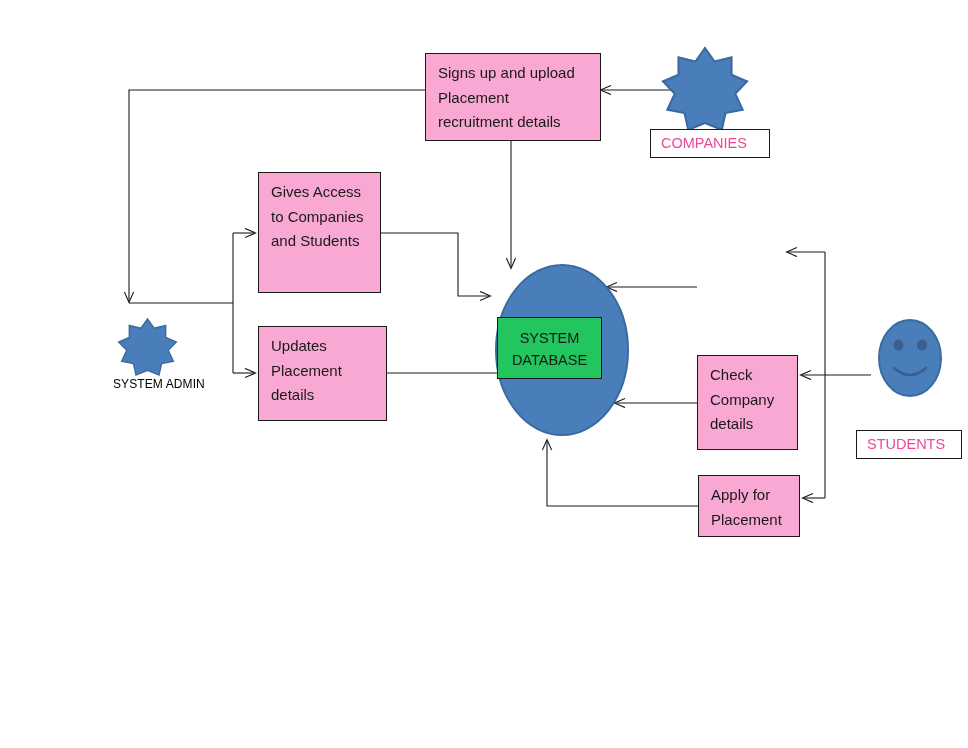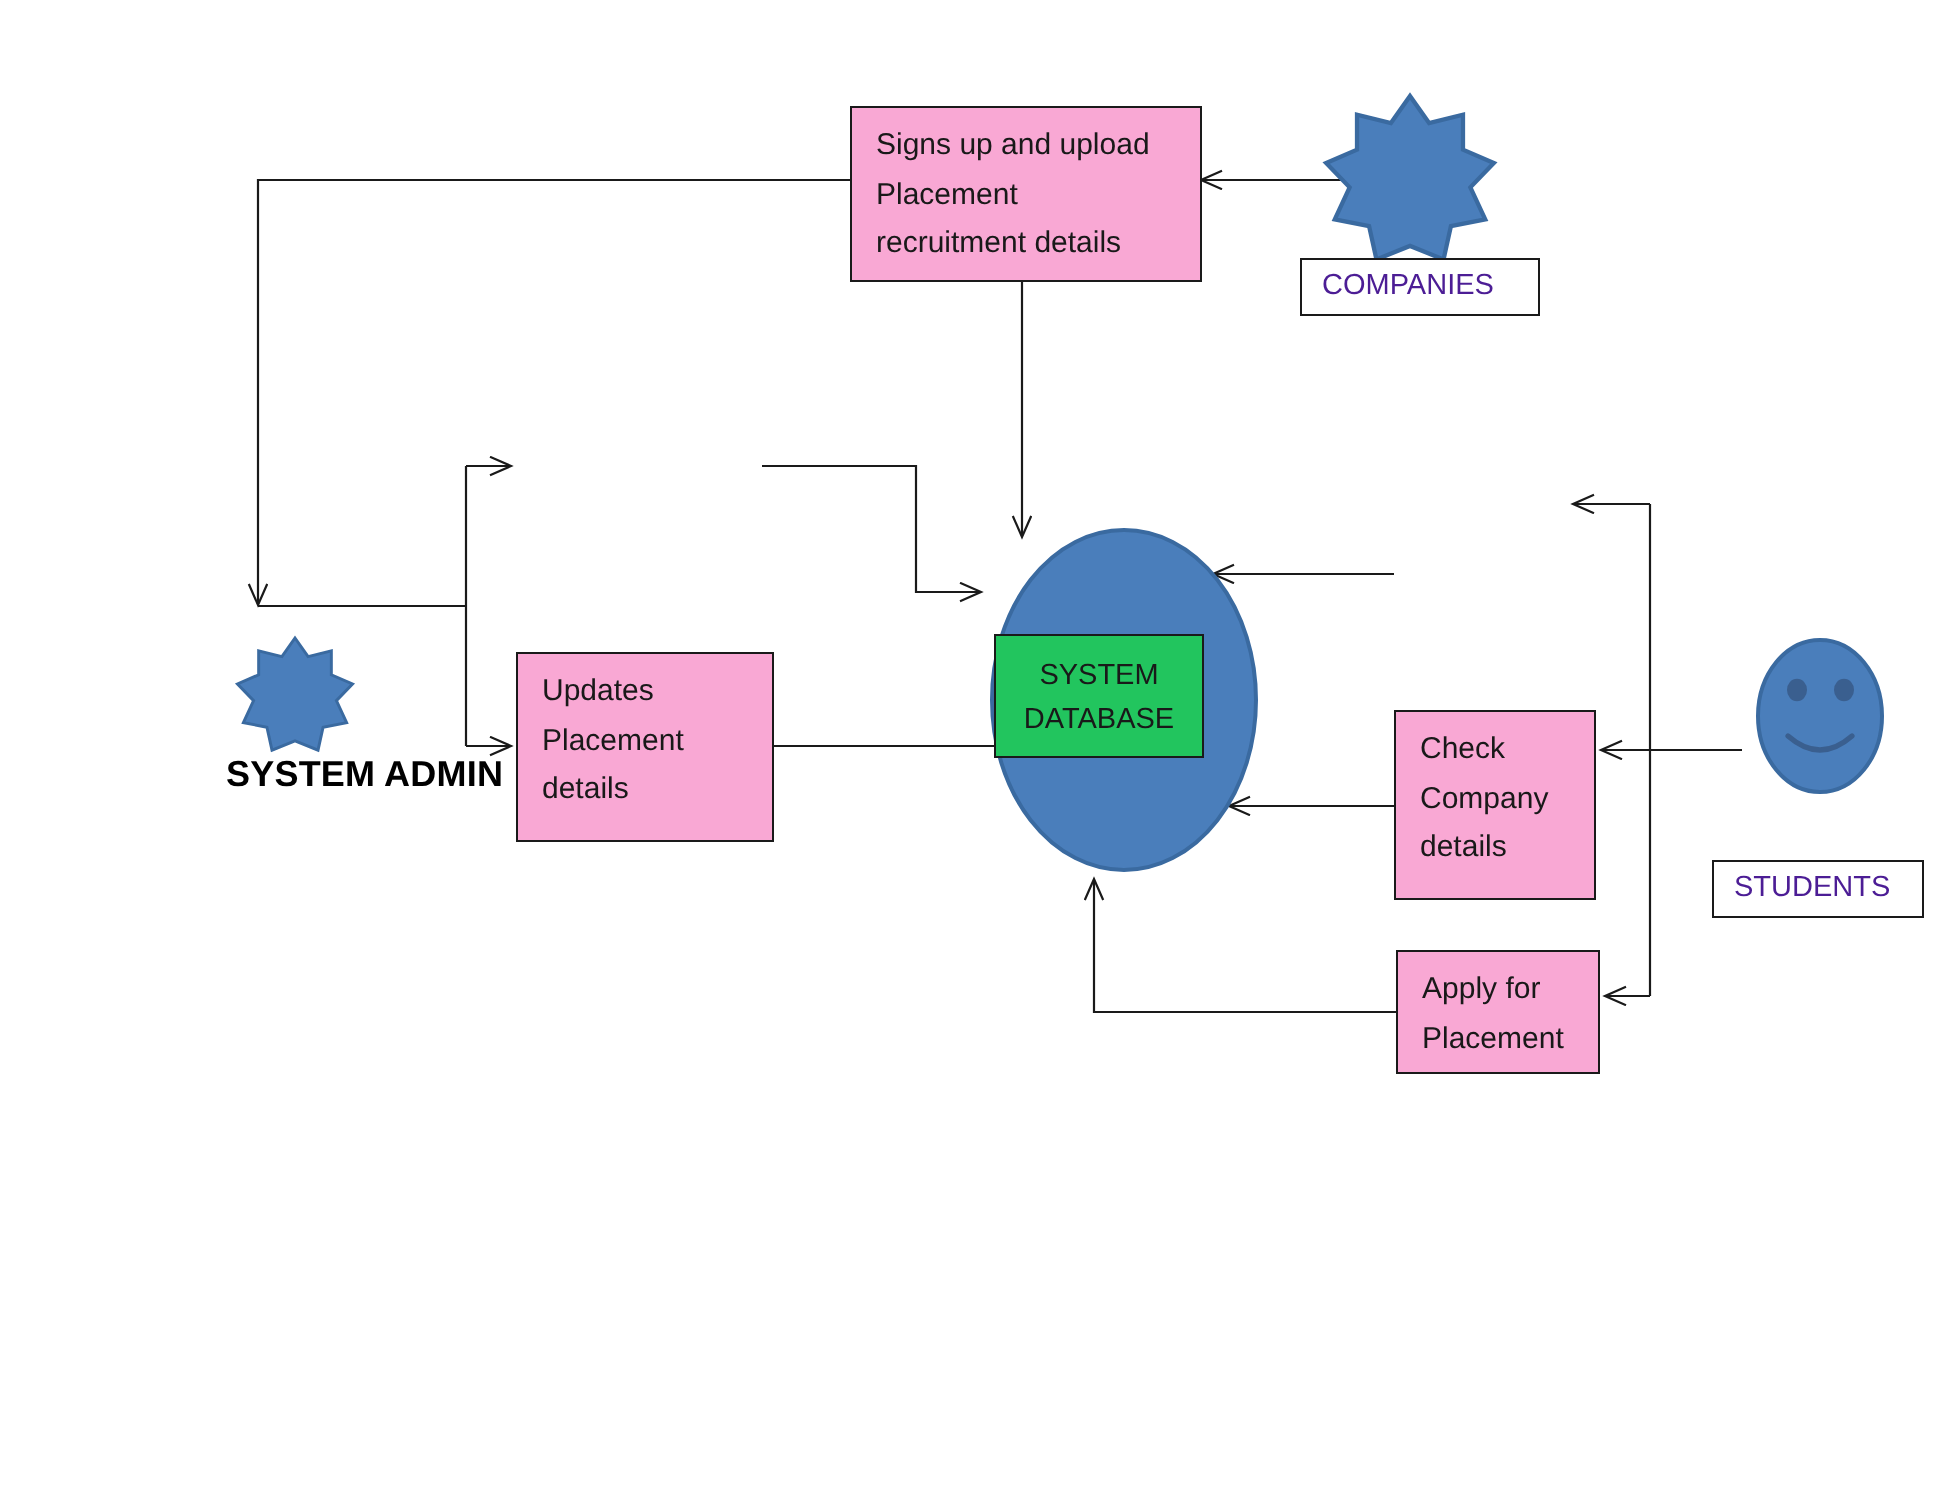--- a/index.html
+++ b/index.html
@@ -28,21 +28,21 @@
     line-height: 24.5px;
     padding: 7px 0 0 12px;
     z-index: 5;
     white-space: pre-line;
   }
   .tag-box {
     position: absolute;
     box-sizing: border-box;
     border: 1px solid #1a1a1a;
     background: #ffffff;
-    color: #4c1d95;
+    color: #ec4899;
     font-size: 14.5px;
     line-height: 1;
     display: flex;
     align-items: center;
     padding-left: 10px;
     z-index: 5;
   }
   .db-label {
     position: absolute;
     box-sizing: border-box;
@@ -52,22 +52,22 @@
     font-size: 14.5px;
     line-height: 22px;
     text-align: center;
     padding-top: 9px;
     z-index: 7;
     white-space: pre-line;
   }
   .plain-label {
     position: absolute;
     color: #000000;
-    font-size: 18px;
-    font-weight: bold;
+    font-size: 12px;
+    font-weight: normal;
     letter-spacing: .1px;
     z-index: 6;
   }
   .title {
     position: absolute;
     color: #000000;
     font-size: 15.5px;
     font-weight: bold;
     letter-spacing: .2px;
     z-index: 6;
@@ -155,20 +155,23 @@
       <path d="M894,368 Q910,382 926,368" fill="none" stroke="#3a5f8f" stroke-width="2.6" stroke-linecap="round"></path>
     </g>
 
     <ellipse cx="562" cy="350" rx="66" ry="85" fill="#4a7ebb" stroke="#3a6aa0" stroke-width="2"></ellipse>
   </svg>
 
   <div class="box" style="left:425px; top:53px; width:176px; height:88px;">Signs up and upload
 Placement
 recruitment details</div>
 
+  <div class="box" style="left:258px; top:172px; width:123px; height:121px;">Gives Access
+to Companies
+and Students</div>
 
   <div class="box" style="left:258px; top:326px; width:129px; height:95px;">Updates
 Placement
 details</div>
 
 
   <div class="box" style="left:697px; top:355px; width:101px; height:95px;">Check
 Company
 details</div>
 

